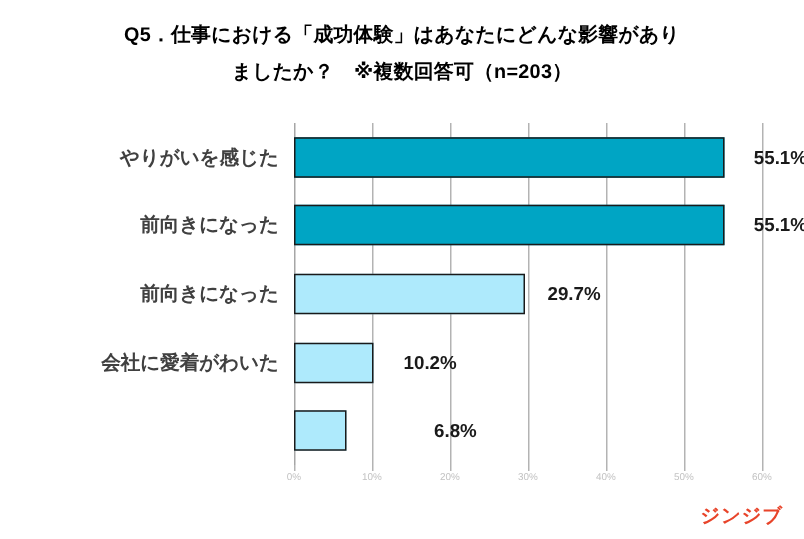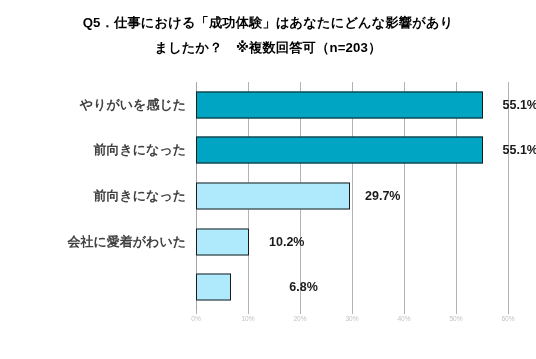--- a/index.html
+++ b/index.html
@@ -216,13 +216,14 @@
         <div class="tick-label" style="left: 156px;">30%</div>
         <div class="tick-mark" style="left: 208px;"></div>
         <div class="tick-label" style="left: 208px;">40%</div>
         <div class="tick-mark" style="left: 260px;"></div>
         <div class="tick-label" style="left: 260px;">50%</div>
         <div class="tick-mark" style="left: 312px;"></div>
         <div class="tick-label" style="left: 312px;">60%</div>
       </div>
   </div>
 
+  <div class="logo">ジンジブ</div>
 </div>
 
 </body></html>

